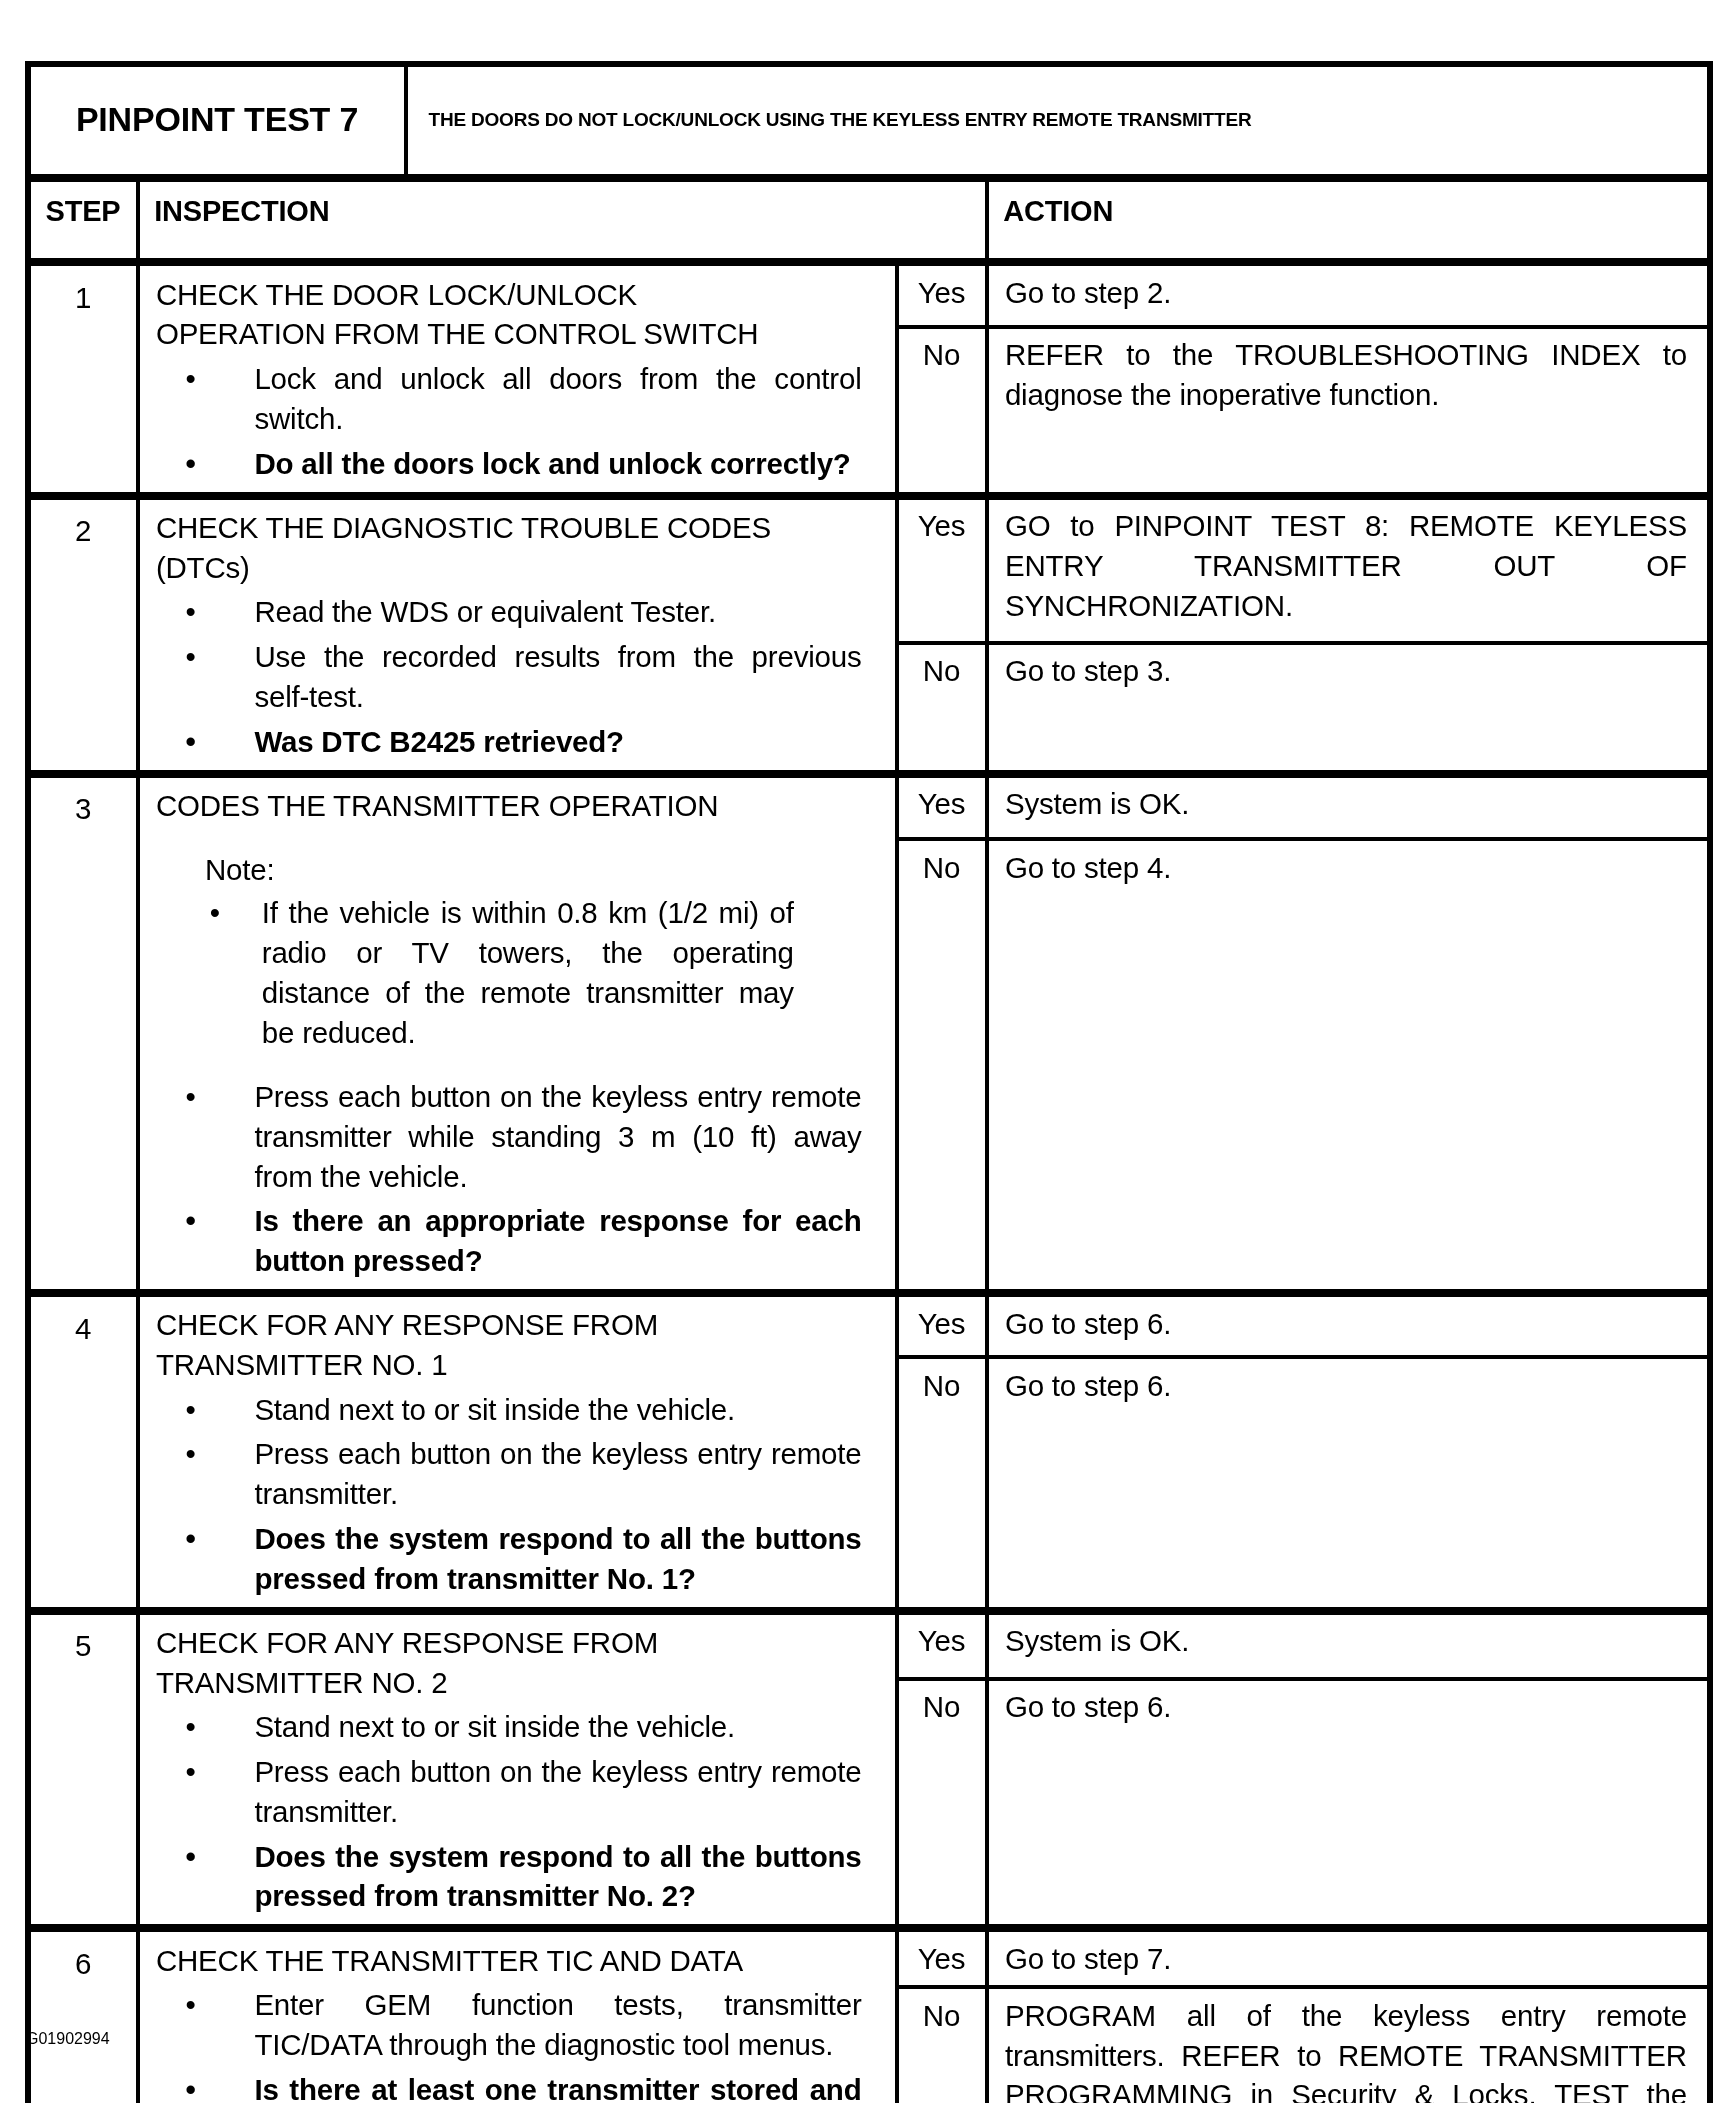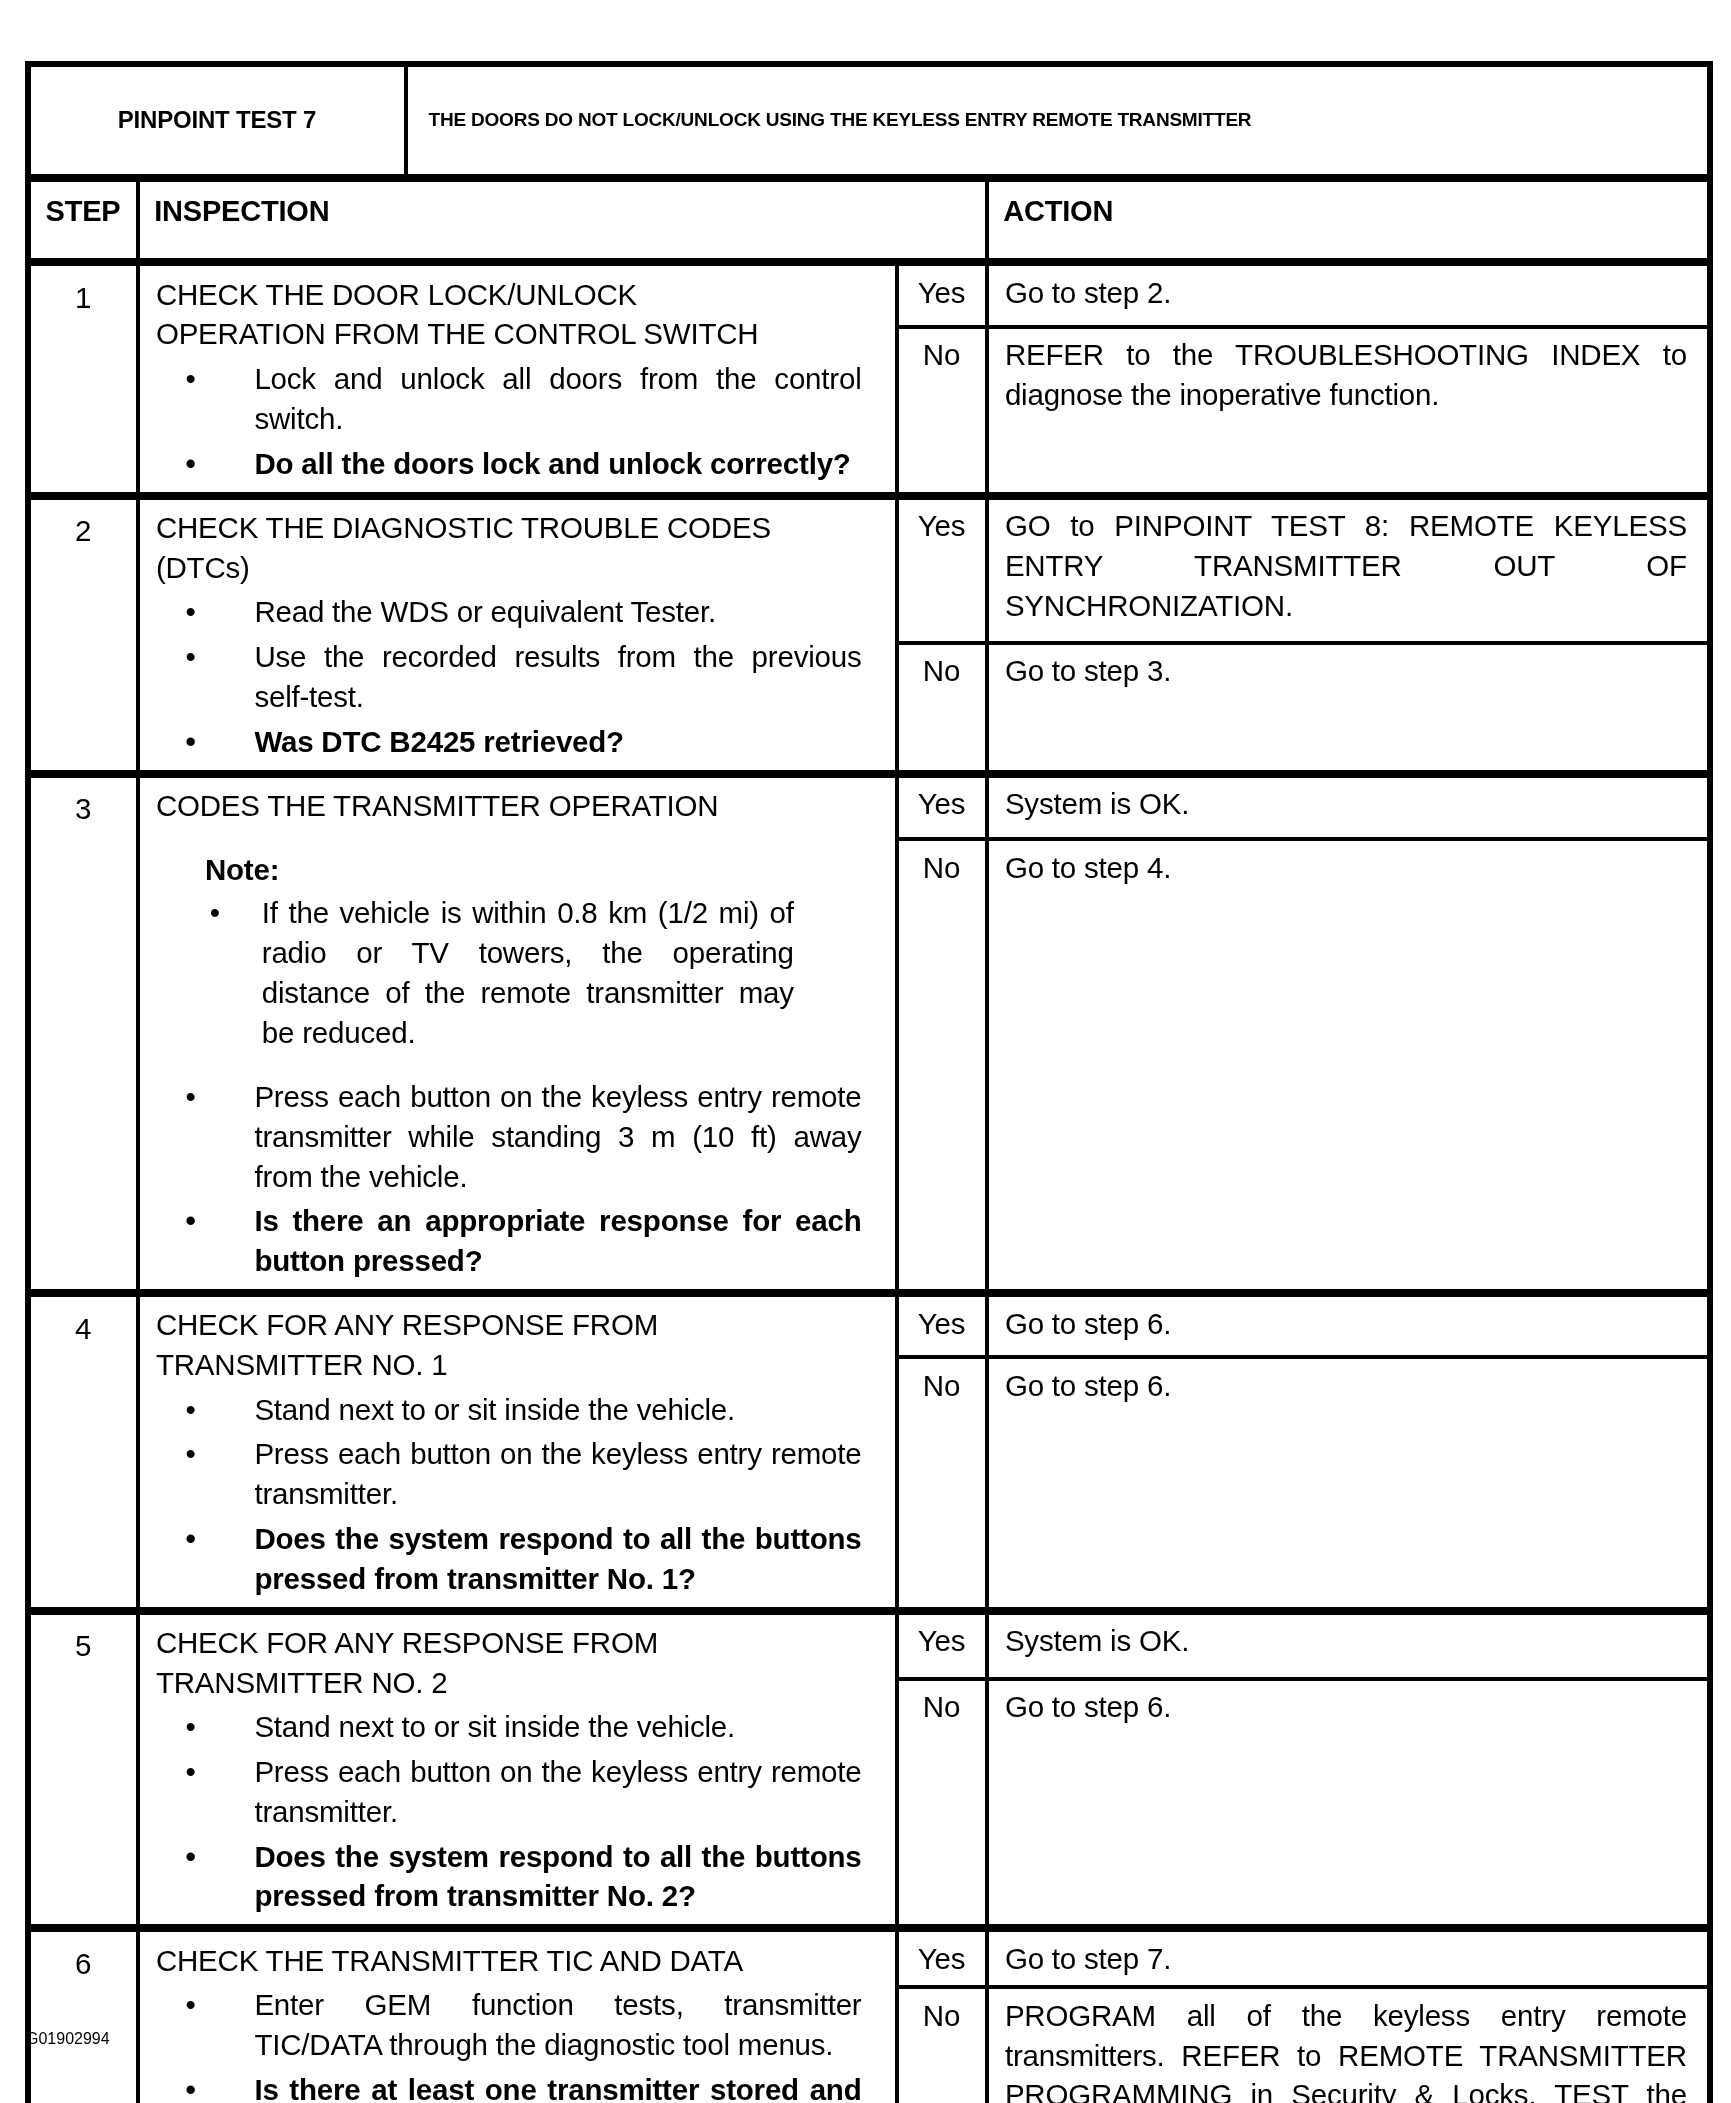--- a/index.html
+++ b/index.html
@@ -29,21 +29,21 @@
     vertical-align: top;
     padding: 0;
     overflow: hidden;
   }
   
   tr.hdr1 td { height: 97px; }
   td.test-label-cell {
     text-align: center;
     vertical-align: middle;
     font-weight: bold;
-    font-size: 24px;
+    font-size: 34px;
   }
   td.test-title-cell {
     vertical-align: middle;
     font-weight: bold;
     font-size: 19px;
     padding: 4.9px 21px;
     line-height: 1.3;
   }
   
   tr.hdr2 td {
@@ -57,21 +57,21 @@
   
   tr.step-start td { border-top-width: 8.2px; }
   td.step-cell { text-align: center; padding-top: 11.5px; }
   td.insp-cell { padding: 8.2px 33px 8.2px 16.4px; }
   .insp-title { max-width: 655px; }
   .bullet { display: flex; padding-left: 29.5px; margin-top: 4.9px; }
   .bullet .dot { flex: 0 0 69px; }
   .bullet .txt { flex: 1 1 auto; text-align: justify; }
   .bullet.q { font-weight: bold; }
   .note { margin: 24.5px 0 24.5px 49px; }
-  .note-label { font-weight: bold; }
+  .note-label { font-weight: normal; }
   .note .bullet { padding-left: 4.9px; margin-top: 3.3px; }
   .note .bullet .dot { flex: 0 0 52px; }
   .note .bullet .txt { max-width: 532px; }
   td.yn-cell { text-align: center; padding-top: 6.5px; }
   td.action-cell { padding: 6.5px 19.6px 6.5px 16.4px; text-align: justify; }
   .footer-code {
     position: absolute;
     left: 26px;
     top: 2028px;
     font-size: 16px;

